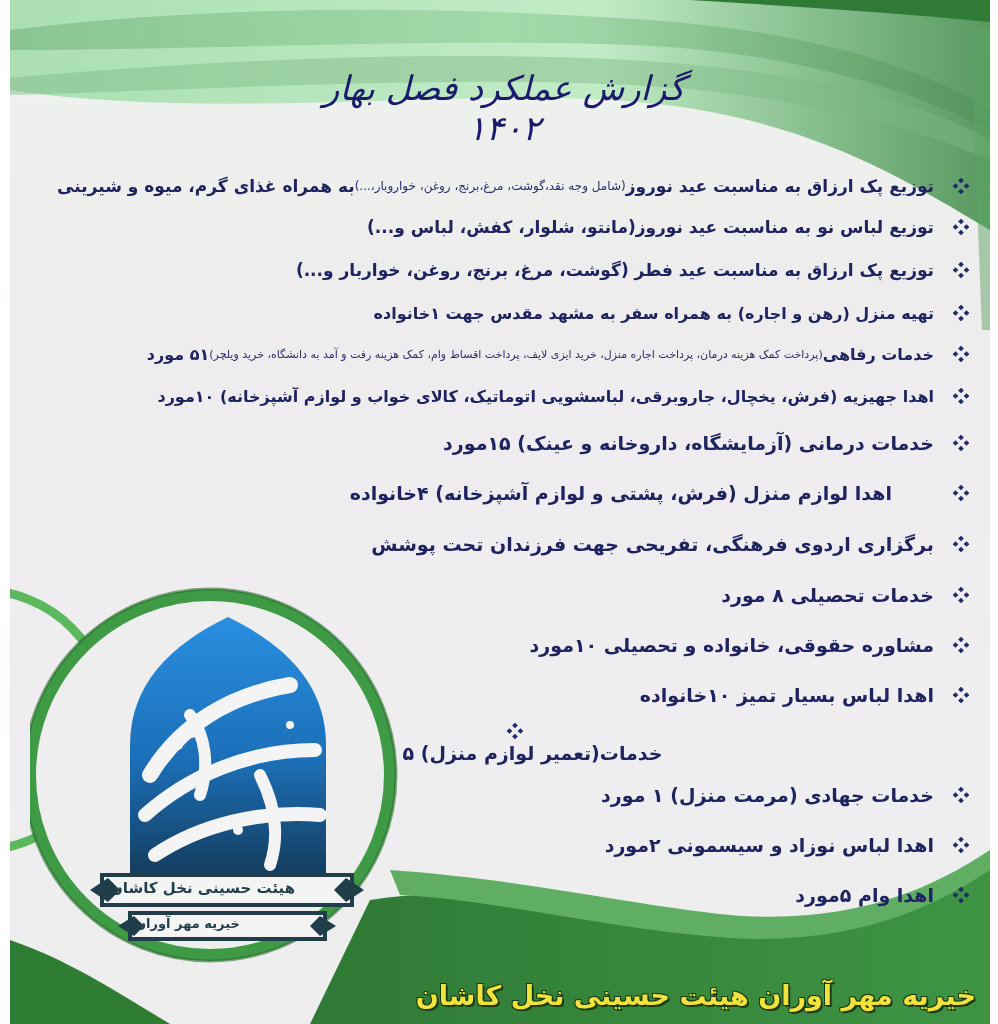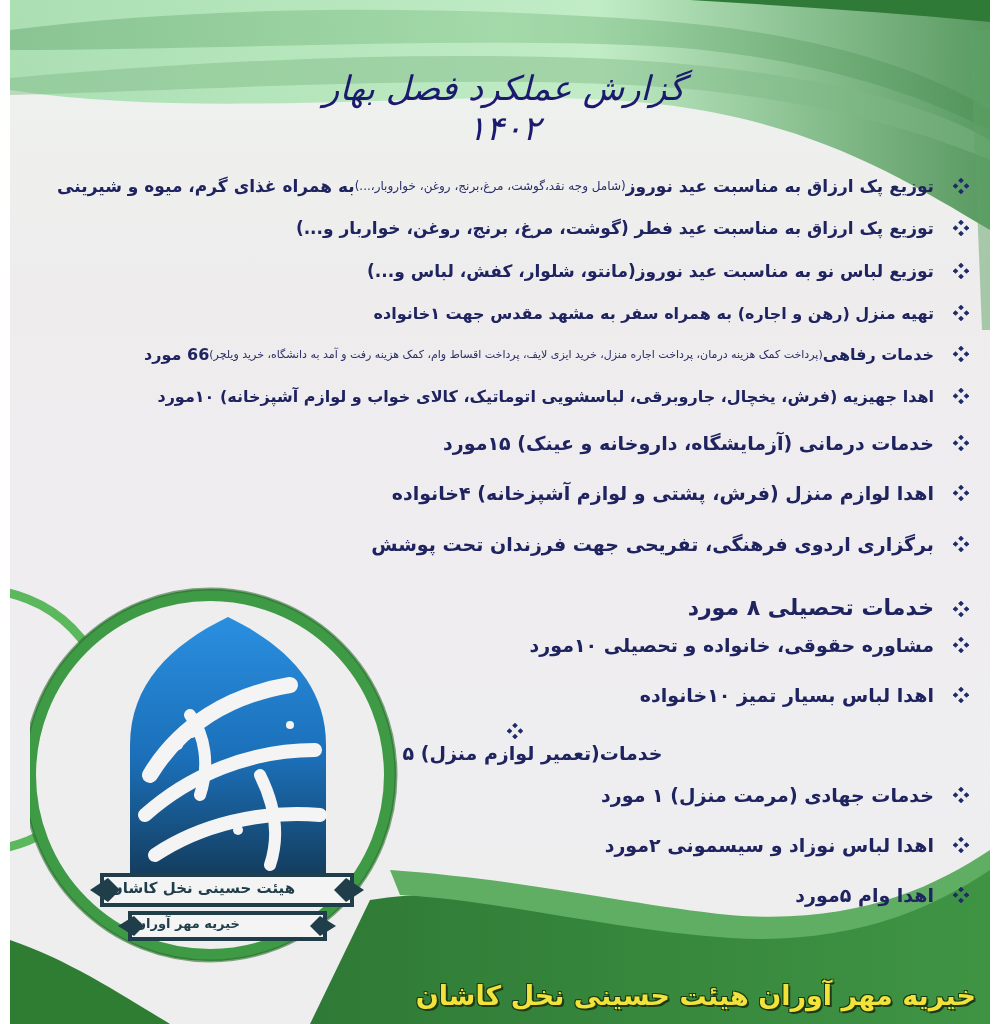--- a/index.html
+++ b/index.html
@@ -97,45 +97,45 @@
               <rect x="6" y="11.5" width="4" height="4" transform="rotate(45 8 13.5)"></rect>
               <rect x="0.5" y="6" width="4" height="4" transform="rotate(45 2.5 8)"></rect>
               <rect x="11.5" y="6" width="4" height="4" transform="rotate(45 13.5 8)"></rect>
             </g>
           </svg>
       </span>
       <span>توزیع پک ارزاق به مناسبت عید نوروز</span>
       <span class="note">(شامل وجه نقد،گوشت، مرغ،برنج، روغن، خواروبار،...)</span>
       <span> به همراه غذای گرم، میوه و شیرینی</span>
     </li>
+    <li class="item" style="height:42px;font-size:17px;">
+      <span class="bullet">
+        <svg width="16" height="16" viewBox="0 0 16 16">
+            <g fill="#1f2a6b">
+              <rect x="6" y="0.5" width="4" height="4" transform="rotate(45 8 2.5)"></rect>
+              <rect x="6" y="11.5" width="4" height="4" transform="rotate(45 8 13.5)"></rect>
+              <rect x="0.5" y="6" width="4" height="4" transform="rotate(45 2.5 8)"></rect>
+              <rect x="11.5" y="6" width="4" height="4" transform="rotate(45 13.5 8)"></rect>
+            </g>
+          </svg>
+      </span>
+      <span>توزیع لباس نو به مناسبت عید نوروز(مانتو، شلوار، کفش، لباس و...)</span>
+    </li>
     <li class="item" style="height:44px;font-size:17px;">
       <span class="bullet">
         <svg width="16" height="16" viewBox="0 0 16 16">
             <g fill="#1f2a6b">
               <rect x="6" y="0.5" width="4" height="4" transform="rotate(45 8 2.5)"></rect>
               <rect x="6" y="11.5" width="4" height="4" transform="rotate(45 8 13.5)"></rect>
               <rect x="0.5" y="6" width="4" height="4" transform="rotate(45 2.5 8)"></rect>
               <rect x="11.5" y="6" width="4" height="4" transform="rotate(45 13.5 8)"></rect>
             </g>
           </svg>
       </span>
       <span>توزیع پک ارزاق به مناسبت عید فطر (گوشت، مرغ، برنج، روغن، خواربار و...)</span>
-    </li>
-    <li class="item" style="height:42px;font-size:17px;">
-      <span class="bullet">
-        <svg width="16" height="16" viewBox="0 0 16 16">
-            <g fill="#1f2a6b">
-              <rect x="6" y="0.5" width="4" height="4" transform="rotate(45 8 2.5)"></rect>
-              <rect x="6" y="11.5" width="4" height="4" transform="rotate(45 8 13.5)"></rect>
-              <rect x="0.5" y="6" width="4" height="4" transform="rotate(45 2.5 8)"></rect>
-              <rect x="11.5" y="6" width="4" height="4" transform="rotate(45 13.5 8)"></rect>
-            </g>
-          </svg>
-      </span>
-      <span>توزیع لباس نو به مناسبت عید نوروز(مانتو، شلوار، کفش، لباس و...)</span>
     </li>
     <li class="item" style="height:42px;font-size:16px;">
       <span class="bullet">
         <svg width="16" height="16" viewBox="0 0 16 16">
             <g fill="#1f2a6b">
               <rect x="6" y="0.5" width="4" height="4" transform="rotate(45 8 2.5)"></rect>
               <rect x="6" y="11.5" width="4" height="4" transform="rotate(45 8 13.5)"></rect>
               <rect x="0.5" y="6" width="4" height="4" transform="rotate(45 2.5 8)"></rect>
               <rect x="11.5" y="6" width="4" height="4" transform="rotate(45 13.5 8)"></rect>
             </g>
@@ -149,21 +149,21 @@
             <g fill="#1f2a6b">
               <rect x="6" y="0.5" width="4" height="4" transform="rotate(45 8 2.5)"></rect>
               <rect x="6" y="11.5" width="4" height="4" transform="rotate(45 8 13.5)"></rect>
               <rect x="0.5" y="6" width="4" height="4" transform="rotate(45 2.5 8)"></rect>
               <rect x="11.5" y="6" width="4" height="4" transform="rotate(45 13.5 8)"></rect>
             </g>
           </svg>
       </span>
       <span>خدمات رفاهی </span>
       <span class="note bold">(پرداخت کمک هزینه درمان، پرداخت اجاره منزل، خرید ایزی لایف، پرداخت اقساط وام، کمک هزینه رفت و آمد به دانشگاه، خرید ویلچر)</span>
-      <span> 66 مورد</span>
+      <span> ۵۱ مورد</span>
     </li>
     <li class="item" style="height:44px;font-size:16px;">
       <span class="bullet">
         <svg width="16" height="16" viewBox="0 0 16 16">
             <g fill="#1f2a6b">
               <rect x="6" y="0.5" width="4" height="4" transform="rotate(45 8 2.5)"></rect>
               <rect x="6" y="11.5" width="4" height="4" transform="rotate(45 8 13.5)"></rect>
               <rect x="0.5" y="6" width="4" height="4" transform="rotate(45 2.5 8)"></rect>
               <rect x="11.5" y="6" width="4" height="4" transform="rotate(45 13.5 8)"></rect>
             </g>
@@ -177,21 +177,21 @@
             <g fill="#1f2a6b">
               <rect x="6" y="0.5" width="4" height="4" transform="rotate(45 8 2.5)"></rect>
               <rect x="6" y="11.5" width="4" height="4" transform="rotate(45 8 13.5)"></rect>
               <rect x="0.5" y="6" width="4" height="4" transform="rotate(45 2.5 8)"></rect>
               <rect x="11.5" y="6" width="4" height="4" transform="rotate(45 13.5 8)"></rect>
             </g>
           </svg>
       </span>
       <span>خدمات درمانی (آزمایشگاه، داروخانه و عینک) ۱۵مورد</span>
     </li>
-    <li class="item" style="height:50px;font-size:19px;">
+    <li class="item" style="height:50px;font-size:19px;gap:42px;">
       <span class="bullet">
         <svg width="16" height="16" viewBox="0 0 16 16">
             <g fill="#1f2a6b">
               <rect x="6" y="0.5" width="4" height="4" transform="rotate(45 8 2.5)"></rect>
               <rect x="6" y="11.5" width="4" height="4" transform="rotate(45 8 13.5)"></rect>
               <rect x="0.5" y="6" width="4" height="4" transform="rotate(45 2.5 8)"></rect>
               <rect x="11.5" y="6" width="4" height="4" transform="rotate(45 13.5 8)"></rect>
             </g>
           </svg>
       </span>
@@ -203,21 +203,21 @@
             <g fill="#1f2a6b">
               <rect x="6" y="0.5" width="4" height="4" transform="rotate(45 8 2.5)"></rect>
               <rect x="6" y="11.5" width="4" height="4" transform="rotate(45 8 13.5)"></rect>
               <rect x="0.5" y="6" width="4" height="4" transform="rotate(45 2.5 8)"></rect>
               <rect x="11.5" y="6" width="4" height="4" transform="rotate(45 13.5 8)"></rect>
             </g>
           </svg>
       </span>
       <span>برگزاری اردوی فرهنگی، تفریحی جهت فرزندان تحت پوشش</span>
     </li>
-    <li class="item" style="height:50px;font-size:22px;align-items:flex-end;">
+    <li class="item" style="height:50px;font-size:19px;">
       <span class="bullet">
         <svg width="16" height="16" viewBox="0 0 16 16">
             <g fill="#1f2a6b">
               <rect x="6" y="0.5" width="4" height="4" transform="rotate(45 8 2.5)"></rect>
               <rect x="6" y="11.5" width="4" height="4" transform="rotate(45 8 13.5)"></rect>
               <rect x="0.5" y="6" width="4" height="4" transform="rotate(45 2.5 8)"></rect>
               <rect x="11.5" y="6" width="4" height="4" transform="rotate(45 13.5 8)"></rect>
             </g>
           </svg>
       </span>

